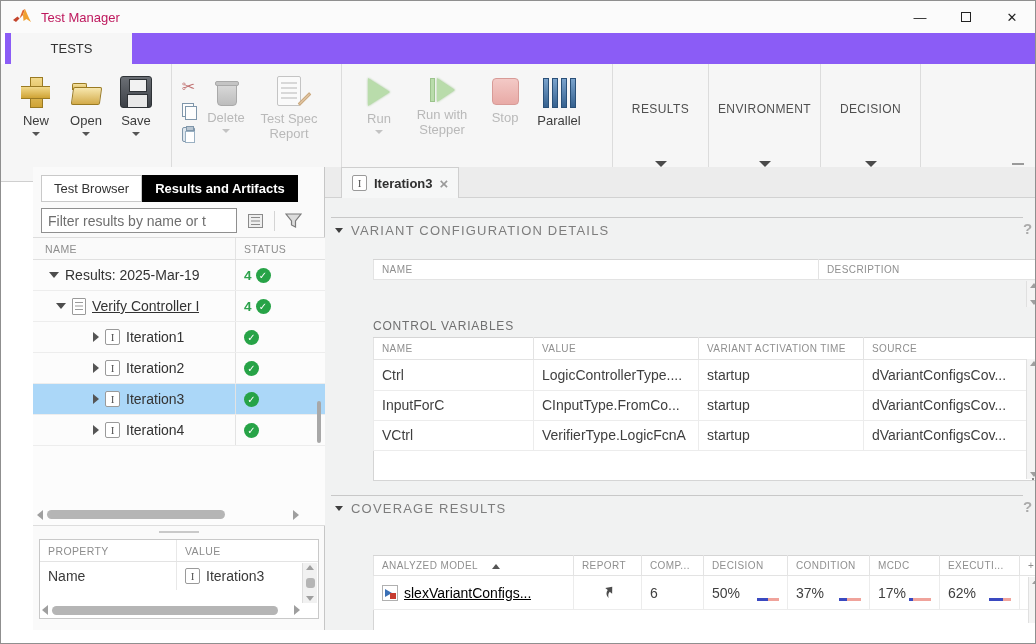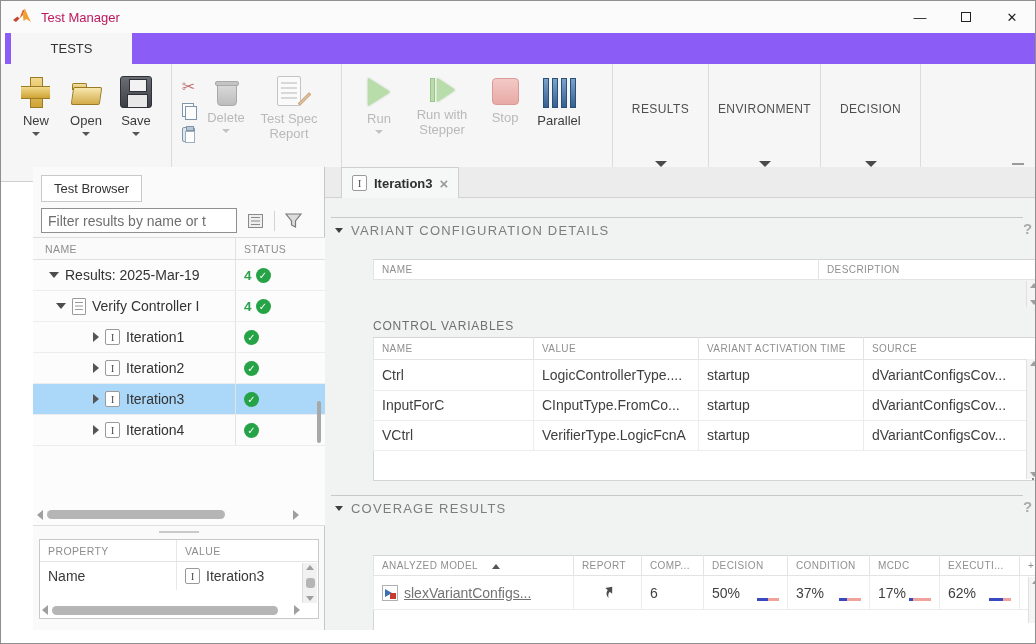--- a/index.html
+++ b/index.html
@@ -117,21 +117,21 @@
   .tree { position:absolute; left:0; top:70px; width:292px; height:289px; background:#fcfcfc; border-top:1px solid #ddd; border-bottom:1px solid #ddd; }
   .tree-hdr { height:22px; display:flex; background:#fafafa; border-bottom:1px solid #e0e0e0;
               font-size:10.5px; color:#8d8d8d; letter-spacing:.4px; align-items:center; }
   .col-name { flex:1; padding-left:12px; overflow:hidden; white-space:nowrap; }
   .col-status { width:90px; padding-left:8px; border-left:1px solid #e3e3e3; height:100%; display:flex; align-items:center; }
   .tree-row { height:31px; display:flex; border-bottom:1px solid #ededed; font-size:14px; color:#333; align-items:stretch; }
   .tree-row .col-name { display:flex; align-items:center; gap:6px; }
   .tree-row.selected { background:#abd7f8; }
   .exp-dn { width:0; height:0; border-left:5px solid transparent; border-right:5px solid transparent; border-top:6px solid #4d4d4d; flex:none; }
   .exp-rt { width:0; height:0; border-top:5px solid transparent; border-bottom:5px solid transparent; border-left:6px solid #555; flex:none; }
-  .ind0 { padding-left:16px; } .ind1 { padding-left:23px; } .ind2 { padding-left:60px; }
+  .ind0 { padding-left:16px; } .ind1 { padding-left:23px;text-decoration:underline; } .ind2 { padding-left:60px; }
   .tdoc-ico { width:14px; height:17px; background:#fff; border:1px solid #9a9a9a; border-radius:1px; position:relative; flex:none; }
   .tdoc-ico:before { content:""; position:absolute; left:2px; top:3px; width:8px; height:1.5px; background:#9a9a9a;
             box-shadow:0 3.5px 0 #9a9a9a, 0 7px 0 #9a9a9a; }
   .iter-ico { width:15px; height:16px; background:#fff; border:1px solid #9a9a9a; border-radius:2px;
             display:inline-flex; align-items:center; justify-content:center; flex:none;
             font-family:"Liberation Serif",serif; font-size:11px; color:#555; }
   .count { color:#2ea24d; font-weight:bold; font-size:13.5px; margin-right:4px; }
   .check { width:15px; height:15px; border-radius:50%; background:#27a347; color:#fff; font-size:10px;
            display:inline-flex; align-items:center; justify-content:center; flex:none; }
   .label-trunc { white-space:nowrap; overflow:hidden; }
@@ -185,21 +185,21 @@
   .mini-vscroll { position:absolute; width:14px; background:#f4f4f4; border-left:1px solid #e0e0e0;
                   display:flex; flex-direction:column; align-items:center; justify-content:space-between; padding:2px 0; }
   .grip { position:absolute; width:9px; height:9px; }
   .grip:before { content:""; position:absolute; right:0; bottom:0; width:2px; height:2px; background:#8a8a8a;
          box-shadow:-4px 0 0 #8a8a8a, 0 -4px 0 #8a8a8a; }
 
   .cv-label { position:absolute; font-size:12px; color:#6f6f6f; letter-spacing:.8px; }
 
   
   .model-cell { display:flex; align-items:center; gap:6px; }
-  .model-link { color:#737373; text-decoration:underline; overflow:hidden; white-space:nowrap; }
+  .model-link { color:#000000; text-decoration:underline; overflow:hidden; white-space:nowrap; }
   .mdl-ico { width:16px; height:16px; background:#fff; border:1px solid #b0b0b0; position:relative; flex:none; }
   .mdl-ico:before { content:""; position:absolute; left:2px; top:3px; width:0; height:0;
         border-top:4px solid transparent; border-bottom:4px solid transparent; border-left:7px solid #3a6fb5; }
   .mdl-ico:after { content:""; position:absolute; right:1px; bottom:1px; width:6px; height:6px; background:#c63b2f; }
   .sort-asc { width:0; height:0; border-left:4px solid transparent; border-right:4px solid transparent; border-bottom:5px solid #555; display:inline-block; margin-left:14px; }
   .report-arrow { width:14px; height:14px; display:inline-block; }
   .covcell { display:flex; align-items:flex-end; justify-content:space-between; }
   .covbar { display:flex; align-items:center; height:3px; }
   .covbar .cb-cov { height:3px; background:#3a49c0; }
   .covbar .cb-unc { height:3px; background:#f0a39b; }
@@ -321,20 +321,21 @@
     <span class="bar"></span>
     <span class="up"></span>
   </div>
 </div>
 
 <div class="content">
 
   <div class="leftpanel">
     <div class="lp-tabs">
       <div class="lp-tab">Test Browser</div>
+      <div class="lp-tab active">Results and Artifacts</div>
     </div>
 
     <div class="lp-filterrow">
       <input class="lp-filter" type="text" placeholder="Filter results by name or t" style="">
       <div class="tool-ico">
           <span class="listdoc"></span>
         </div>
       <div class="vline"></div>
       <div class="tool-ico">
         <svg width="17" height="16" viewBox="0 0 17 16">

